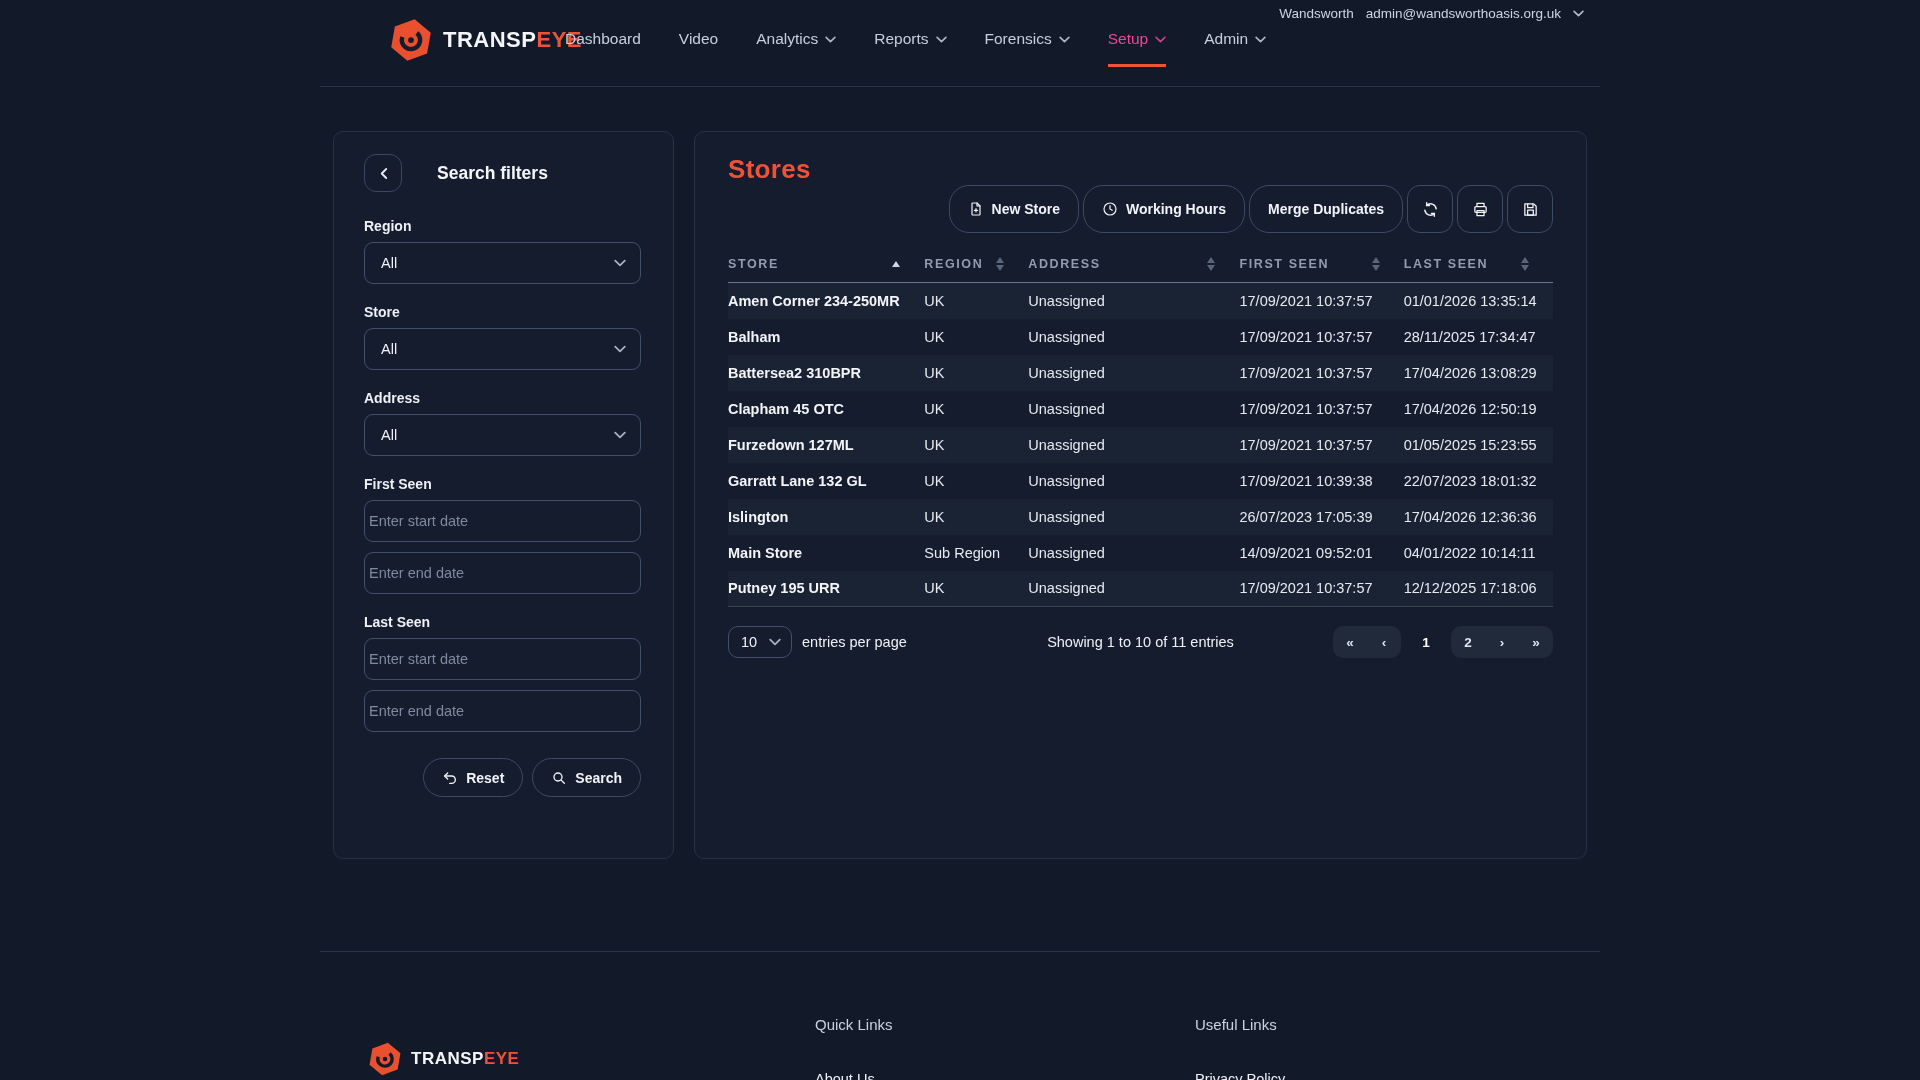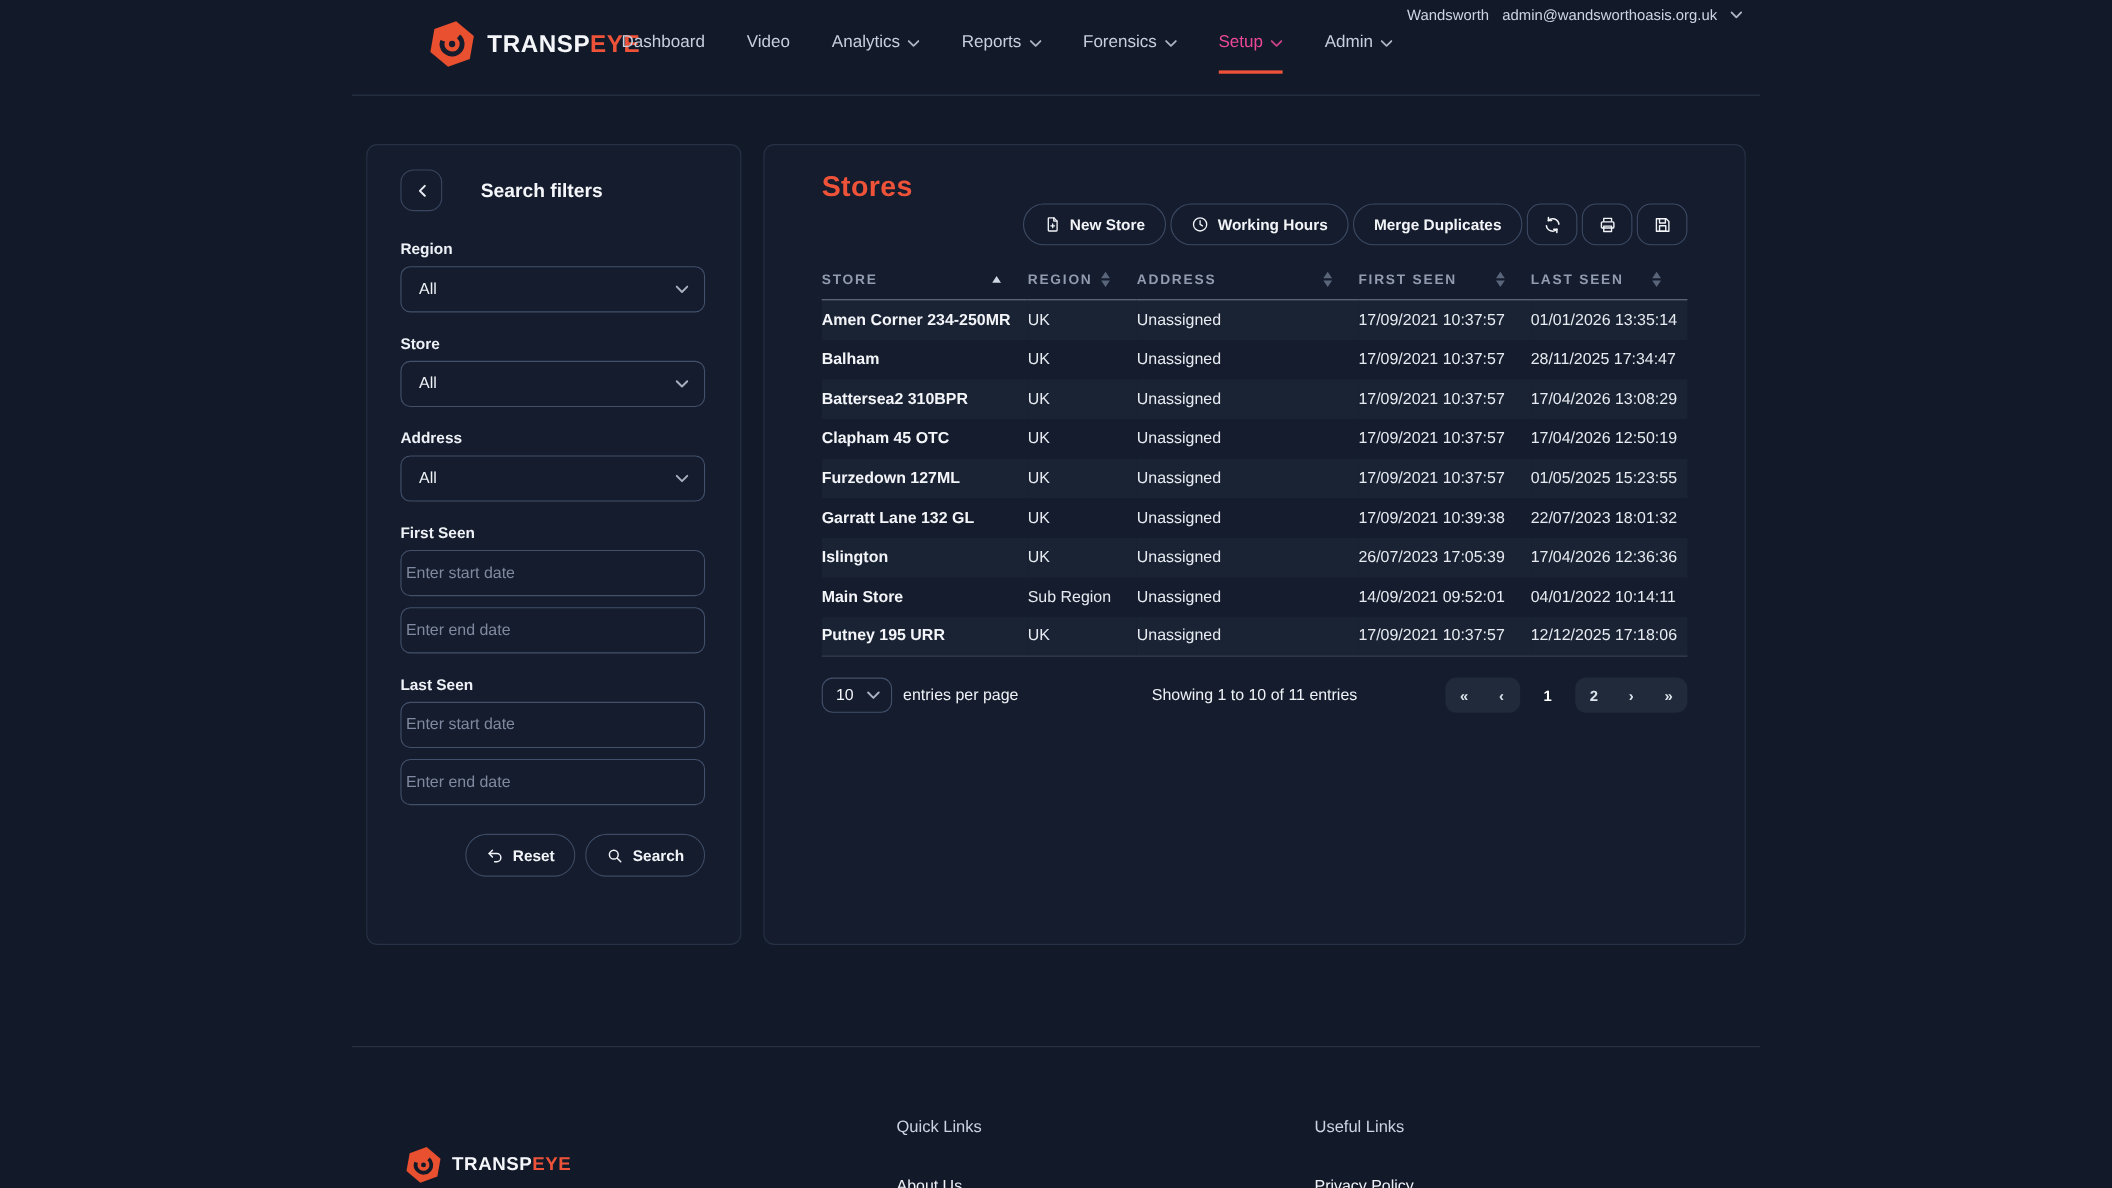--- a/index.html
+++ b/index.html
@@ -40,24 +40,24 @@
   .select { height:42px; border:1px solid #42506b; border-radius:9px; display:flex; align-items:center; justify-content:space-between; padding:0 14px 0 16px; font-size:14.5px; color:#f0f2f7; cursor:pointer; background:transparent; }
   .select .chev { width:12px; height:8px; color:#c3cbd9; }
   .text-input { display:block; width:100%; height:42px; border:1px solid #42506b; border-radius:9px; background:transparent; color:#f0f2f7; font-size:14.5px; padding:0 4px; outline:none; font-family:"Liberation Sans", sans-serif; }
   .text-input::placeholder { color:#7f8aa0; }
   .text-input + .text-input { margin-top:10px; }
   .btn-row { display:flex; justify-content:flex-end; gap:9px; margin-top:26px; }
   .pill-btn { display:inline-flex; align-items:center; gap:8px; height:39px; padding:0 18px; border-radius:20px; border:1px solid #3c4a63; background:transparent; color:#f2f4f8; font-size:14px; font-weight:bold; cursor:pointer; font-family:"Liberation Sans", sans-serif; }
   .pill-btn svg { width:16px; height:16px; }
 
   
-  .main { flex:1; padding:22px 52px; position:relative; }
+  .main { flex:1; padding:22px 33px; position:relative; }
   .main-title { color:var(--accent); font-size:26px; font-weight:bold; letter-spacing:.3px; }
   .toolbar { display:flex; justify-content:flex-end; gap:4px; margin-top:0px; }
-  .toolbar .pill-btn { height:38px; font-size:14px; }
+  .toolbar .pill-btn { height:48px; font-size:14px; }
   .icon-btn { width:46px; height:38px; padding:0; justify-content:center; border-radius:13px; }
   .icon-btn svg { width:17px; height:17px; }
 
   table { width:100%; border-collapse:collapse; margin-top:16px; table-layout:fixed; }
   th { text-align:left; padding:8px 0 11px 0; border-bottom:1px solid #6b7689; }
   .th-inner { display:flex; align-items:center; justify-content:space-between; padding-right:24px; color:#929cb0; font-size:12.5px; font-weight:bold; letter-spacing:1.6px; text-transform:uppercase; }
   .col-store{width:23.8%;} .col-region{width:12.6%;} .col-address{width:25.6%;} .col-first{width:19.9%;} .col-last{width:18.1%;}
   .tri { display:block; width:0; height:0; border-left:4.5px solid transparent; border-right:4.5px solid transparent; }
   .tri.up { border-bottom:6px solid #59657b; }
   .tri.down { border-top:6px solid #59657b; }

